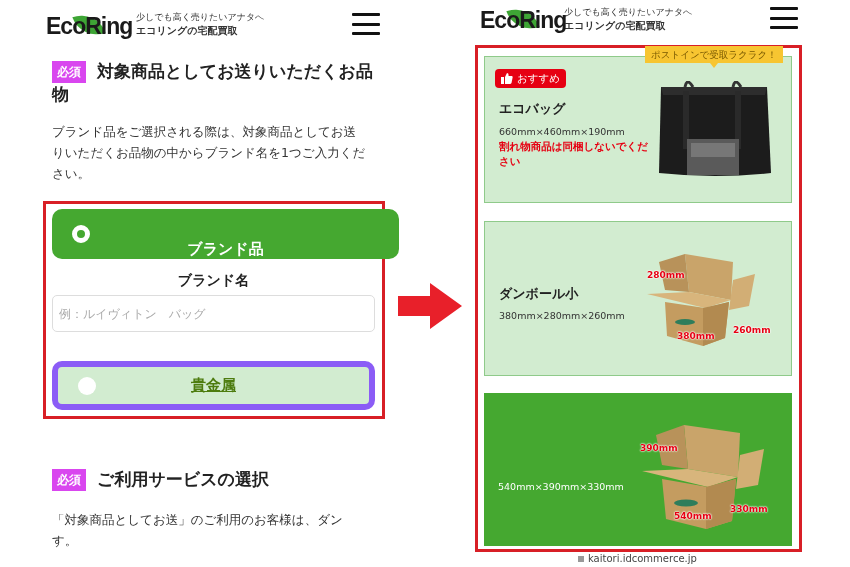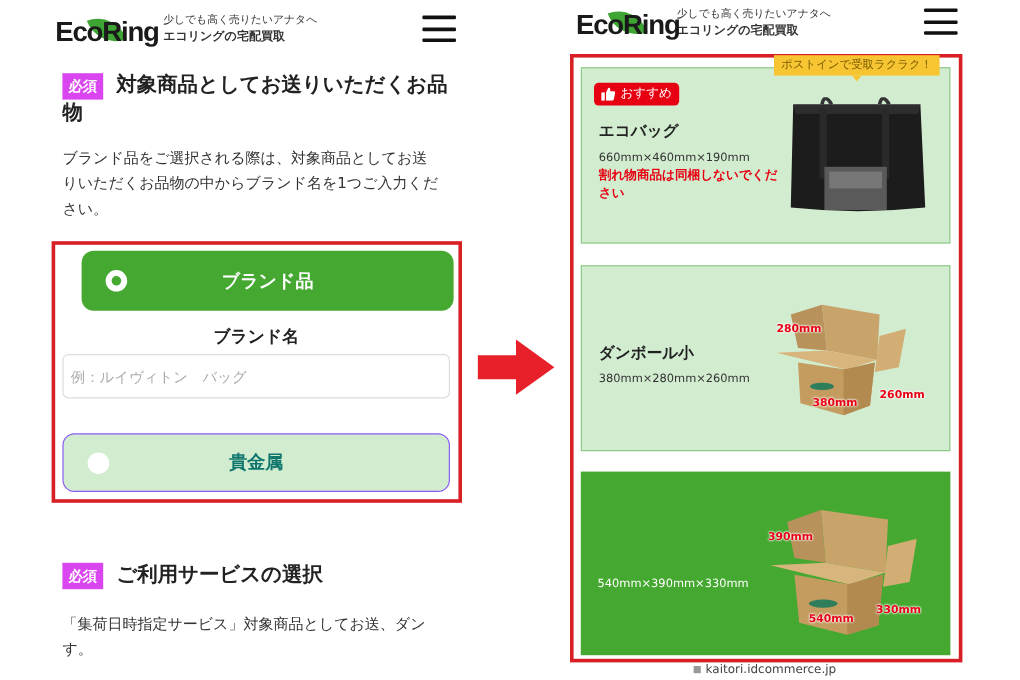--- a/index.html
+++ b/index.html
@@ -16,21 +16,21 @@
 
 
 .req-badge{position:absolute;background:#d946ef;color:#fff;font-size:12px;font-weight:bold;padding:3px 5px;line-height:16px;}
 .sec-title{position:absolute;font-size:17px;font-weight:bold;color:#222;line-height:23px;}
 .para{position:absolute;font-size:12.5px;color:#333;line-height:21px;}
 .hl-box{position:absolute;border:3px solid #d81f26;}
 .opt{position:absolute;border-radius:10px;display:flex;align-items:center;justify-content:center;font-weight:bold;font-size:15px;}
 .opt .radio{position:absolute;left:20px;top:50%;transform:translateY(-50%);width:18px;height:18px;border-radius:50%;}
 .opt-brand{background:#45a830;color:#fff;}
 .opt-brand .radio{background:#45a830;border:5px solid #fff;}
-.opt-metal{background:#d2ecd0;border:1px solid #8b5cf6;color:#0f766e;}
+.opt-metal{background:#d2ecd0;border:6px solid #8b5cf6;color:#4d7c0f;text-decoration:underline;}
 .opt-metal .radio{background:#fff;}
 .field-label{position:absolute;font-size:14px;font-weight:bold;color:#222;text-align:center;}
 .text-input{position:absolute;border:1px solid #ddd;border-radius:5px;font-size:12px;padding:0 6px;color:#222;font-family:"DejaVu Sans",sans-serif;outline:none;}
 .text-input::placeholder{color:#aaa;}
 
 
 .arrow{position:absolute;}
 
 
 .card{position:absolute;}
@@ -75,37 +75,37 @@
   <div class="sec-title" style="left:52px;top:83px;">物</div>
 
   <div class="para" style="left:52px;top:121px;">
     <div>ブランド品をご選択される際は、対象商品としてお送</div>
     <div>りいただくお品物の中からブランド名を1つご入力くだ</div>
     <div>さい。</div>
   </div>
 
   <div class="hl-box" style="left:43px;top:201px;width:342px;height:218px;"></div>
 
-  <div class="opt opt-brand" style="left:68px;top:209px;width:310px;height:50px;">
+  <div class="opt opt-brand" style="left:52px;top:209px;width:347px;height:50px;align-items:flex-end;">
     <span class="radio"></span>
     <span>ブランド品</span>
   </div>
 
   <div class="field-label" style="left:52px;top:272px;width:323px;">ブランド名</div>
   <input class="text-input" type="text" style="left: 52px; top: 295px; width: 323px; height: 37px;" placeholder="例：ルイヴィトン　バッグ">
 
   <div class="opt opt-metal" style="left:52px;top:361px;width:323px;height:49px;">
     <span class="radio"></span>
     <span>貴金属</span>
   </div>
 
   <div class="req-badge" style="left:52px;top:469px;">必須</div>
   <div class="sec-title" style="left:97px;top:468px;">ご利用サービスの選択</div>
   <div class="para" style="left:52px;top:509px;">
-    <div>「集荷日時指定サービス」対象商品としてお送、ダン</div>
+    <div>「対象商品としてお送」のご利用のお客様は、ダン</div>
     <div>す。</div>
   </div>
 </div>
 
 <svg class="arrow" style="left:398px;top:283px;" width="64" height="46" viewBox="0 0 64 46">
   <polygon points="0,13 32,13 32,0 64,23 32,46 32,33 0,33" fill="#e8202a"></polygon>
 </svg>
 
 <div>
   <div class="logo" style="left:480px;top:4px;height:30px;">

